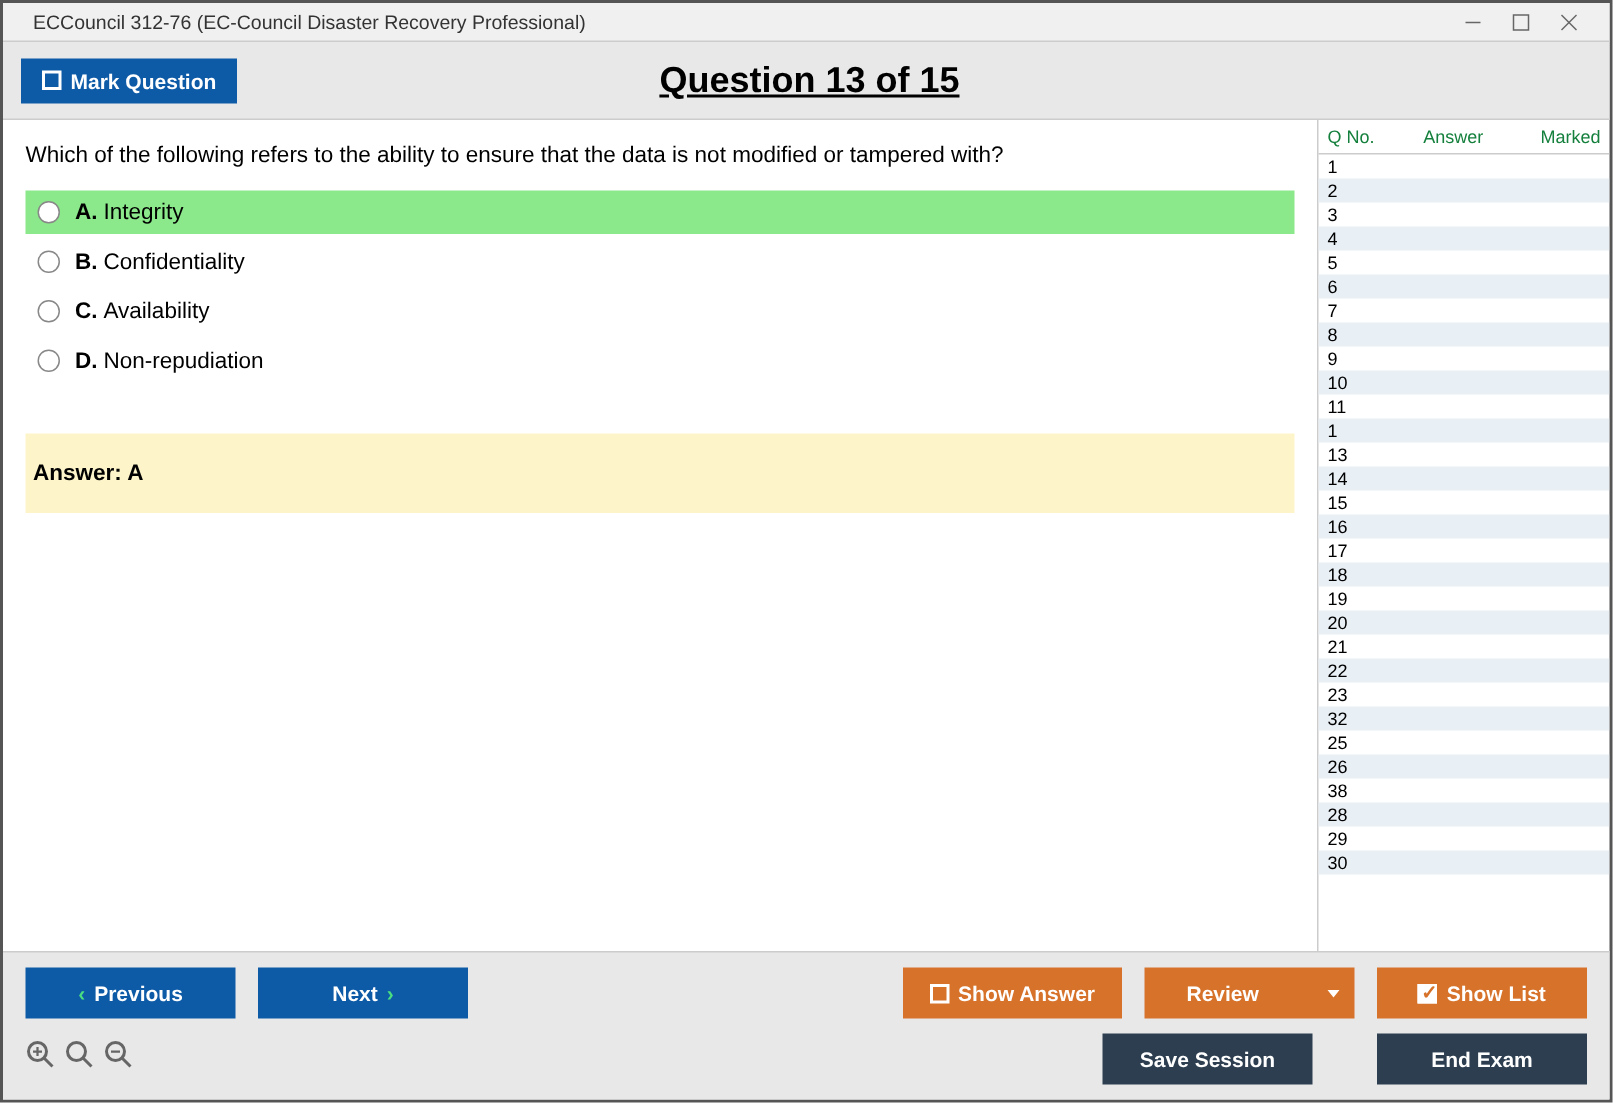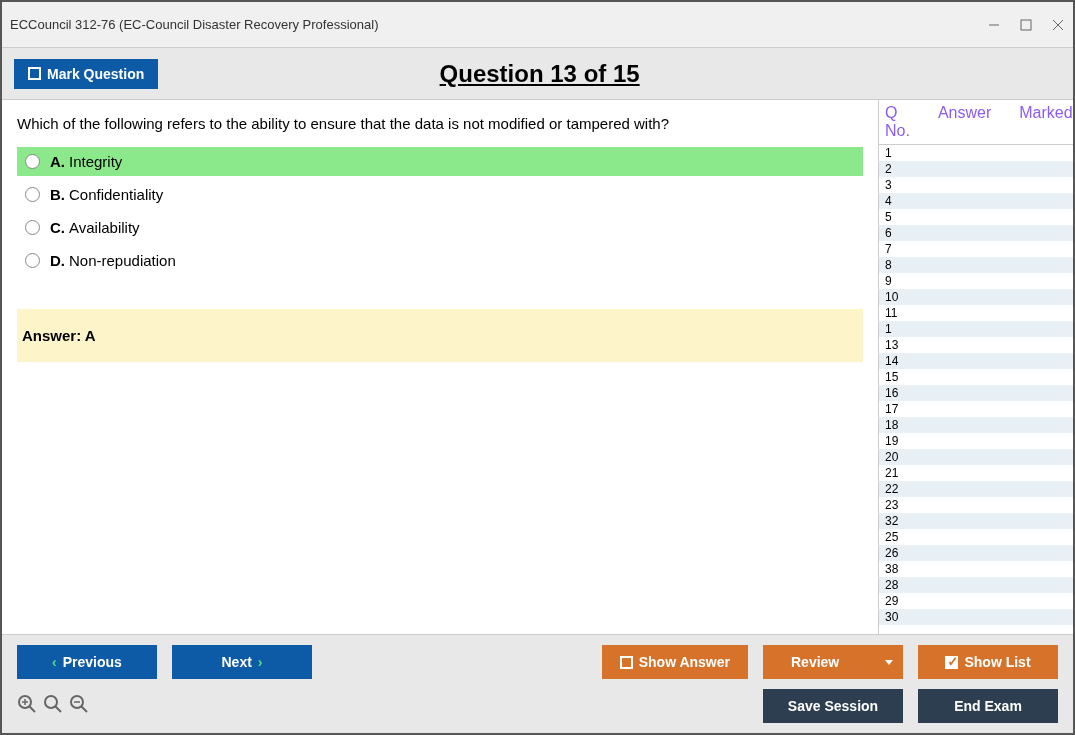--- a/index.html
+++ b/index.html
@@ -1,50 +1,50 @@
 <!DOCTYPE html>
 <html><head>
 <meta charset="utf-8">
 <style>
   * { box-sizing: border-box; margin: 0; padding: 0; }
   body { font-family: Arial, sans-serif; font-size: 14px; background: #fff; }
   .window { width: 1075px; height: 735px; border: 2px solid #555; position: relative; display: flex; flex-direction: column; }
-  .titlebar { height: 46px; background: #f0f0f0; display: flex; align-items: center; padding: 0 8px; font-size: 13px; color: #333; border-bottom: 1px solid #ccc; }
+  .titlebar { height: 26px; background: #f0f0f0; display: flex; align-items: center; padding: 0 20px; font-size: 13px; color: #333; border-bottom: 1px solid #ccc; }
   .title-text { flex: 1; }
   .win-controls { display: flex; gap: 18px; align-items: center; color: #666; }
   .win-btn { width: 14px; height: 14px; display: flex; align-items: center; justify-content: center; cursor: pointer; }
   .header-row { height: 52px; background: #e8e8e8; display: flex; align-items: center; padding: 0 12px; border-bottom: 1px solid #ccc; }
   .mark-btn { background: #0d5aa7; color: #fff; font-weight: bold; border: none; padding: 7px 14px; display: flex; align-items: center; gap: 6px; font-size: 14px; }
   .mark-btn .chk { width: 13px; height: 13px; border: 2px solid #fff; display: inline-block; }
   .q-title { flex: 1; text-align: center; font-size: 24px; font-weight: bold; text-decoration: underline; }
   .main-area { flex: 1; display: flex; overflow: hidden; }
   .question-pane { flex: 1; display: flex; flex-direction: column; padding: 15px 0 0 0; overflow: hidden; }
   .q-text { padding: 0 15px 15px 15px; font-size: 15px; }
   .options { padding: 0 15px; }
   .option { display: flex; align-items: center; padding: 6px 8px; margin-bottom: 4px; font-size: 15px; }
   .option.selected { background: #8be88b; }
   .radio { width: 15px; height: 15px; border: 1.5px solid #888; border-radius: 50%; margin-right: 10px; background: #fff; }
   .opt-letter { font-weight: bold; margin-right: 4px; }
   .answer-box { background: #fdf5c9; padding: 18px 5px; margin: 30px 15px 0 15px; font-weight: bold; font-size: 15px; }
   .side-panel { width: 195px; border-left: 1px solid #ccc; display: flex; flex-direction: column; font-size: 12px; }
-  .side-header { display: flex; padding: 4px 6px; font-size: 16px; color: #8b5cf6; border-bottom: 1px solid #ccc; gap: 28px; }
+  .side-header { display: flex; padding: 4px 6px; font-size: 12px; color: #15803d; border-bottom: 1px solid #ccc; gap: 28px; }
   .col-qno { width: 50px; }
   .col-ans { width: 70px; }
   .col-mark { flex: 1; text-align: center; }
   .side-list { flex: 1; overflow-y: scroll; }
   .side-row { display: flex; padding: 1px 6px; font-size: 12px; }
   .side-row.alt { background: #e8eff5; }
   .side-row .n { width: 50px; }
   .footer { background: #e8e8e8; padding: 10px 15px; border-top: 1px solid #ccc; }
   .footer-row1 { display: flex; gap: 15px; align-items: center; margin-bottom: 10px; }
   .spacer { flex: 1; }
   .btn { padding: 9px 18px; color: #fff; font-weight: bold; border: none; display: flex; align-items: center; gap: 6px; font-size: 14px; min-width: 140px; justify-content: center; }
   .btn-blue { background: #0d5aa7; }
   .btn-orange { background: #d6722a; }
-  .btn-dark { background: #2c3e50; }
+  .btn-dark { background: #2c3e50; margin-left: 28px; }
   .arrow { font-weight: bold; }
   .arrow.green { color: #4ade80; }
   .chk-sm { width: 13px; height: 13px; border: 2px solid #fff; display: inline-block; }
   .chk-sm.checked { background: #fff; position: relative; }
   .chk-sm.checked::after { content: "✓"; color: #d6722a; position: absolute; top: -4px; left: 0px; font-size: 13px; font-weight: bold; }
   .tri-down { width: 0; height: 0; border-left: 4px solid transparent; border-right: 4px solid transparent; border-top: 5px solid #fff; margin-left: auto; }
   .review-btn { justify-content: flex-start; padding-left: 28px; padding-right: 10px; }
   .footer-row2 { display: flex; gap: 15px; align-items: center; }
   .zoom-icons { display: flex; gap: 6px; color: #666; font-size: 20px; }
   .zoom-icon { cursor: pointer; position: relative; }

